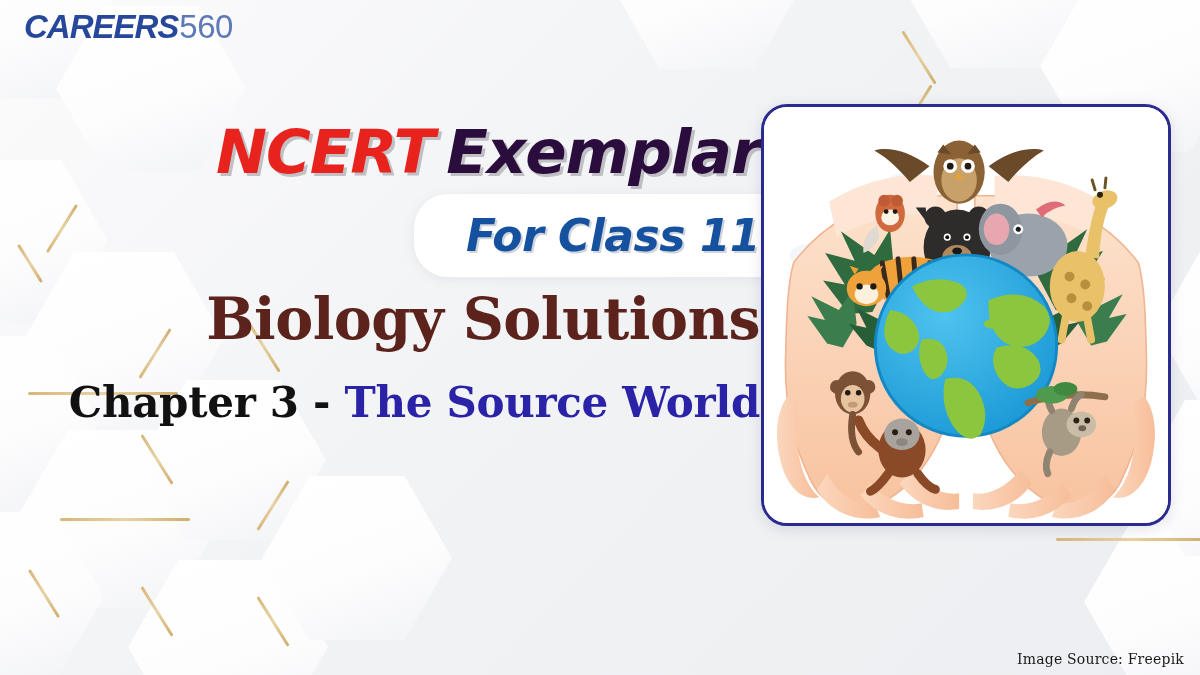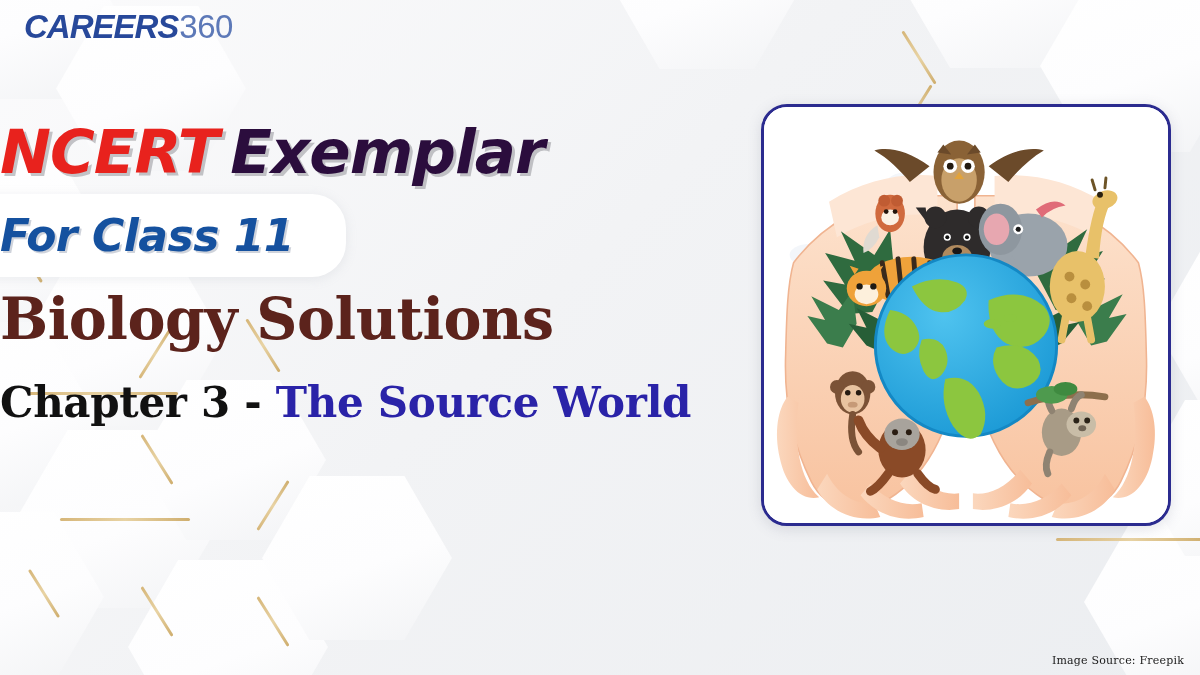--- a/index.html
+++ b/index.html
@@ -62,21 +62,21 @@
     letter-spacing: -0.5px;
     margin-left: 1px;
   }
 
   
   #headline-block {
     position: absolute;
     left: 0;
     top: 120px;
     width: 760px;
-    text-align: left;
+    text-align: right;
   }
 
   #title-exemplar {
     font-family: "DejaVu Sans", sans-serif;
     font-weight: 700;
     font-style: italic;
     font-size: 61px;
     line-height: 1.05;
     white-space: nowrap;
     letter-spacing: -1px;
@@ -153,21 +153,21 @@
     box-shadow: 0 3px 14px rgba(90,95,120,0.18);
   }
   #illus-svg { display: block; width: 100%; height: 100%; }
 
   
   #image-credit {
     position: absolute;
     right: 16px;
     bottom: 8px;
     font-family: "DejaVu Serif", serif;
-    font-size: 11px;
+    font-size: 14px;
     color: #1a1a1a;
     letter-spacing: 0.2px;
   }
 </style>
 </head>
 <body>
 
 <div id="banner">
 
   <div class="hex-layer">
@@ -202,21 +202,21 @@
     <div class="hexline" style="left:232px; top:344px; width:62px; height:3px; transform:rotate(58deg);"></div>
     <div class="hexline" style="left:244px; top:504px; width:58px; height:3px; transform:rotate(-58deg);"></div>
     <div class="hexline" style="left:244px; top:620px; width:58px; height:3px; transform:rotate(58deg);"></div>
     <div class="hexline" style="left:1056px; top:538px; width:150px; height:3px;"></div>
     <div class="hexline" style="left:888px; top:56px; width:62px; height:3px; transform:rotate(58deg);"></div>
     <div class="hexline" style="left:884px; top:110px; width:62px; height:3px; transform:rotate(-58deg);"></div>
   </div>
 
   <div id="logo">
     <span class="careers">CAREERS</span>
-      <span class="threesixty">360</span>
+      <span class="threesixty">560</span>
   </div>
 
   <div id="headline-block">
 
     <div id="title-exemplar">
       <span class="ncert">NCERT</span><span class="exemplar">Exemplar</span>
     </div>
 
     <div id="class-wrap">
       <div id="class-pill"></div>

